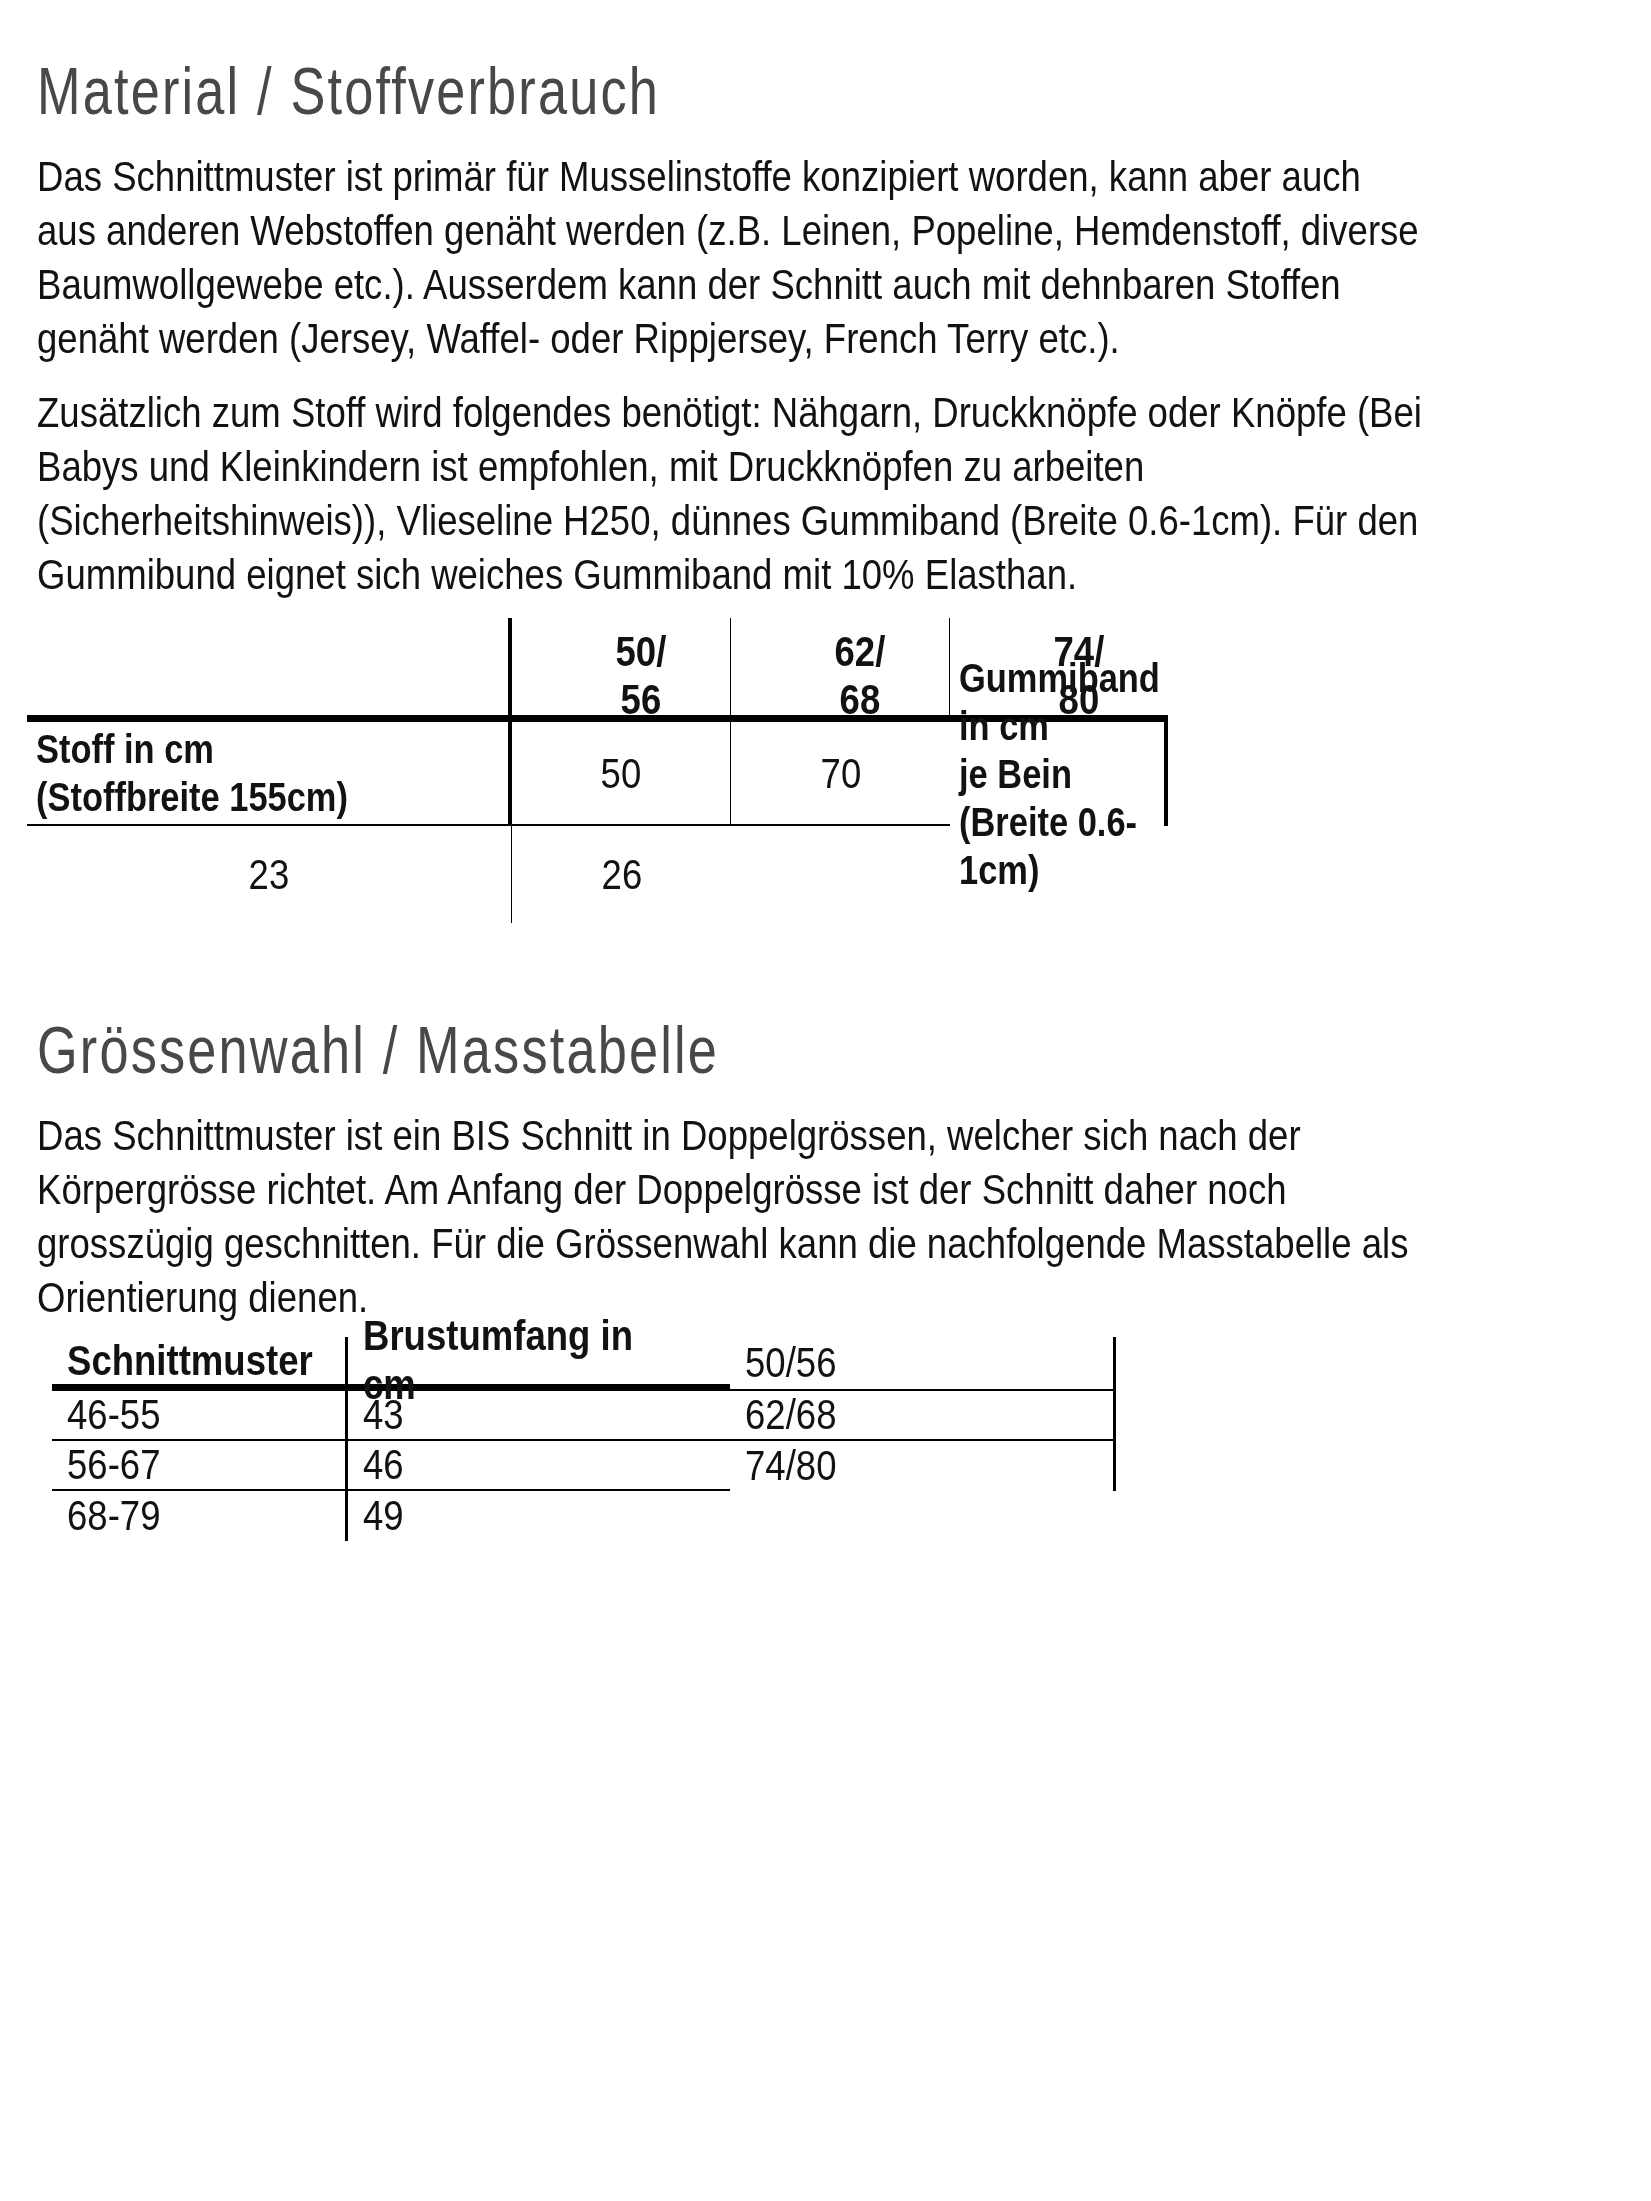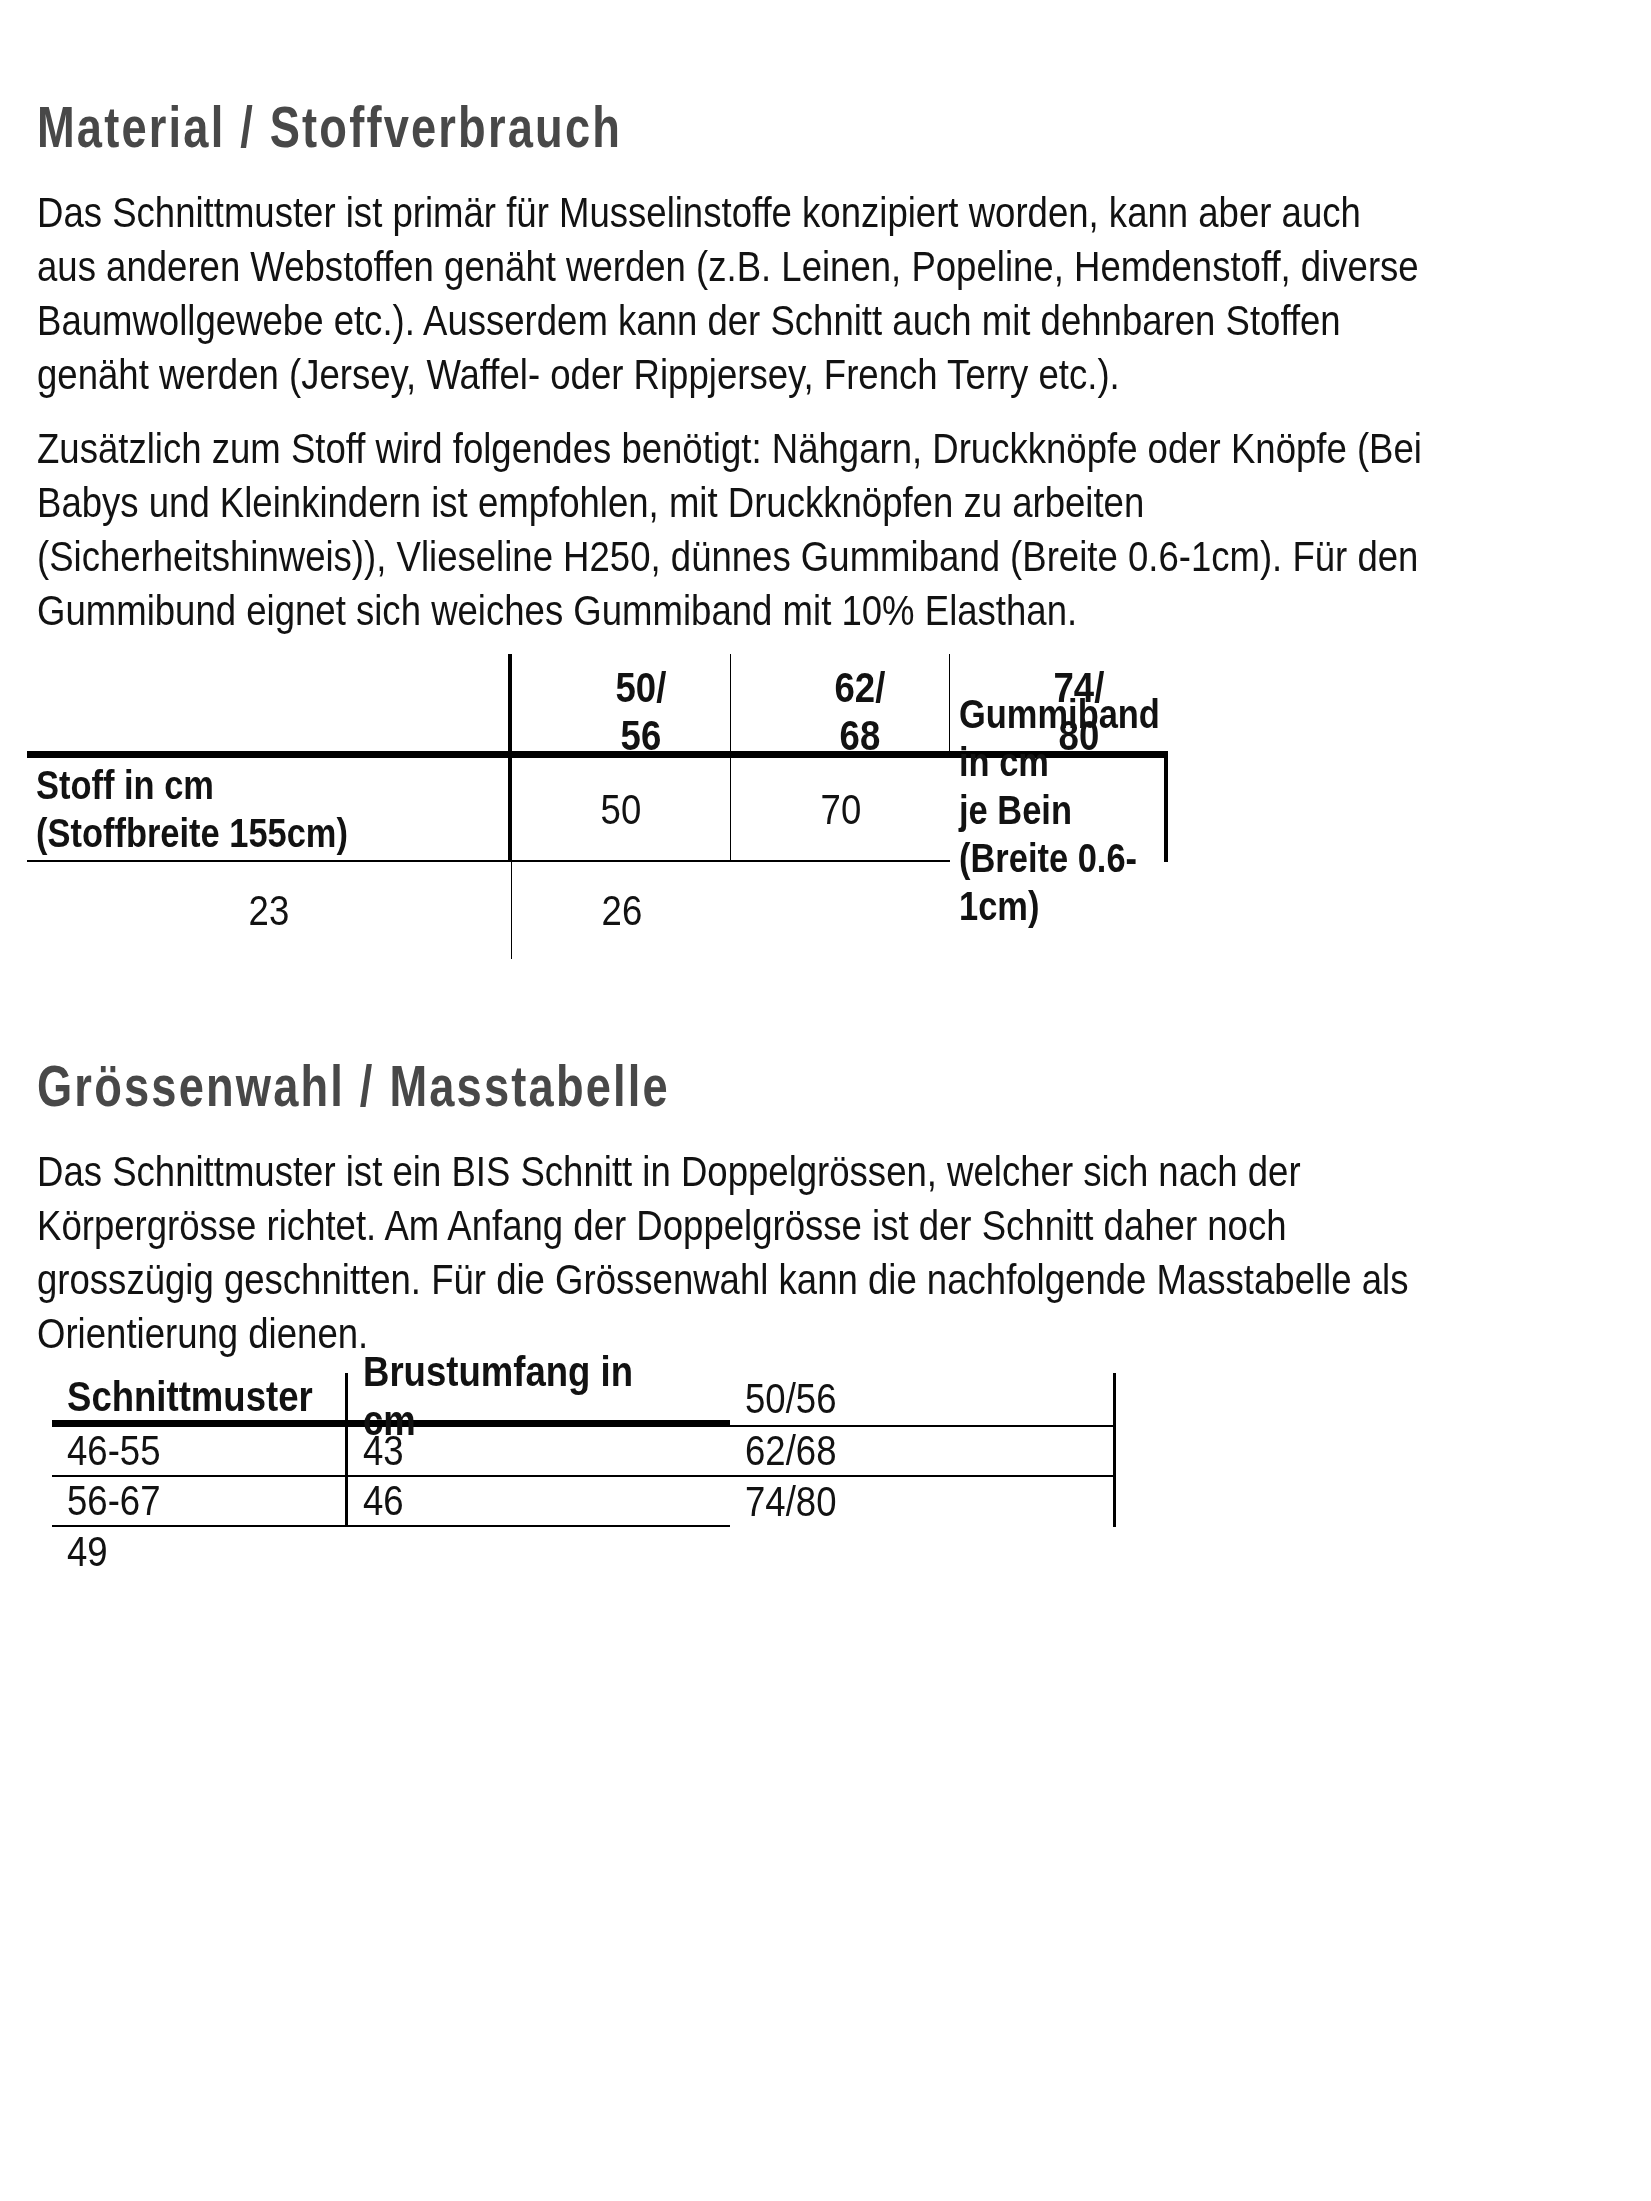--- a/index.html
+++ b/index.html
@@ -7,24 +7,24 @@
     width: 1652px; height: 2202px;
     background: #ffffff;
     overflow: hidden;
     font-family: "Liberation Sans", "DejaVu Sans", sans-serif;
     color: #121212;
   }
   .page { position: relative; width: 1652px; height: 2202px; }
 
   
   .heading {
-    margin: 89px 0 0 37px;
-    font-size: 58px;
+    margin: 53px 0 0 37px;
+    font-size: 67px;
     line-height: 75px;
-    font-weight: 700;
+    font-weight: 400;
     color: #484848;
     white-space: nowrap;
   }
   .heading.second { margin-top: 89px; }
   .cxh {
     display: inline-block;
     transform: scaleX(0.78);
     transform-origin: 0 50%;
     letter-spacing: 2.8px;
     white-space: pre-line;
@@ -195,19 +195,22 @@
     <div class="cell r1 c1">
       <span class="cx">56-67</span>
     </div>
     <div class="cell r1 c2">
       <span class="cx">46</span>
     </div>
 
     <div class="cell r2 c0">
       <span class="cx">74/80</span>
     </div>
+    <div class="cell r2 c1">
+      <span class="cx">68-79</span>
+    </div>
     <div class="cell r2 c2">
       <span class="cx">49</span>
     </div>
   </div>
 
 </div>
 
 
 </body></html>

